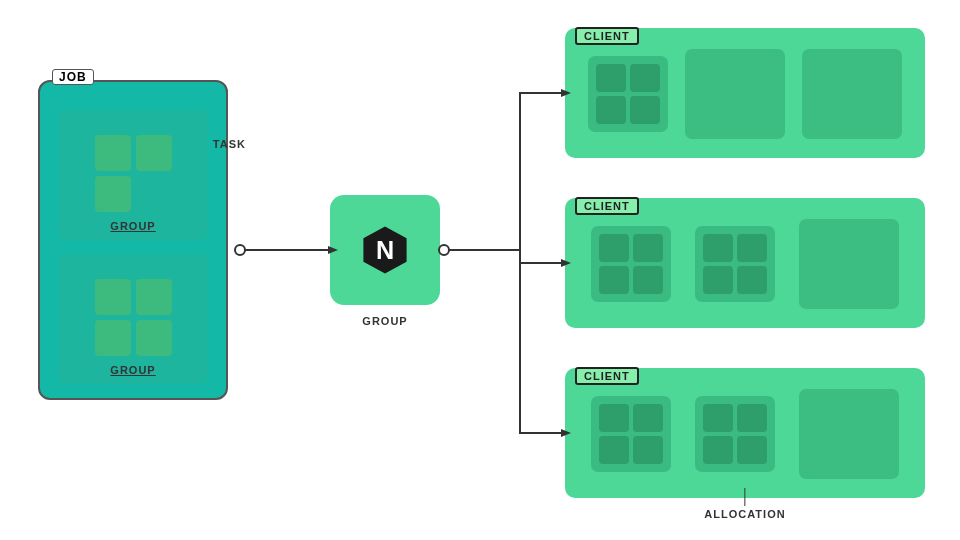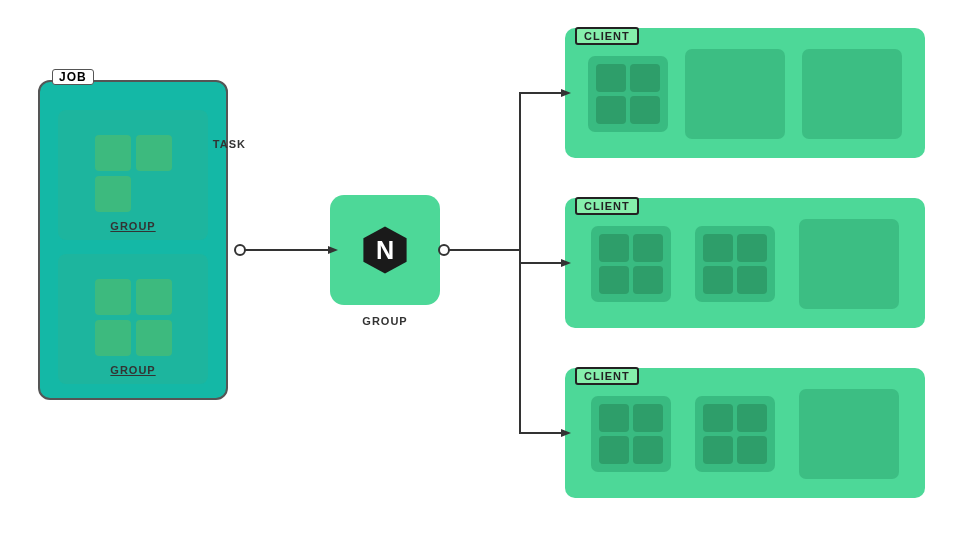--- a/index.html
+++ b/index.html
@@ -257,20 +257,24 @@
       <div class="alloc-cell"></div>
     </div>
     <div class="alloc-block">
       <div class="alloc-cell"></div>
       <div class="alloc-cell"></div>
       <div class="alloc-cell"></div>
       <div class="alloc-cell"></div>
     </div>
     <div class="alloc-wide"></div>
 
+    <div style="position:absolute; bottom:-22px; left:50%; transform:translateX(-50%); display:flex; flex-direction:column; align-items:center;">
+      <div style="width:1.5px; height:18px; background:#333; margin-bottom:0;"></div>
+      <span style="font-size:11px; font-weight:bold; letter-spacing:1px; color:#333; white-space:nowrap; margin-top:2px;">ALLOCATION</span>
+    </div>
   </div>
 
   <svg class="arrows-svg" xmlns="http://www.w3.org/2000/svg">
 
     <circle cx="240" cy="250" r="5" fill="none" stroke="#333" stroke-width="2"></circle>
     <line x1="245" y1="250" x2="328" y2="250" stroke="#333" stroke-width="2"></line>
     <polygon points="328,246 338,250 328,254" fill="#333"></polygon>
 
     <circle cx="444" cy="250" r="5" fill="none" stroke="#333" stroke-width="2"></circle>
     <polyline points="449,250 520,250 520,93 563,93" fill="none" stroke="#333" stroke-width="2"></polyline>

